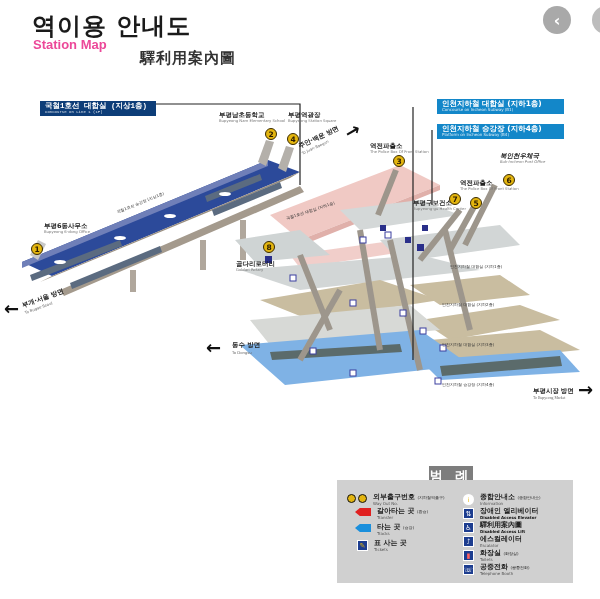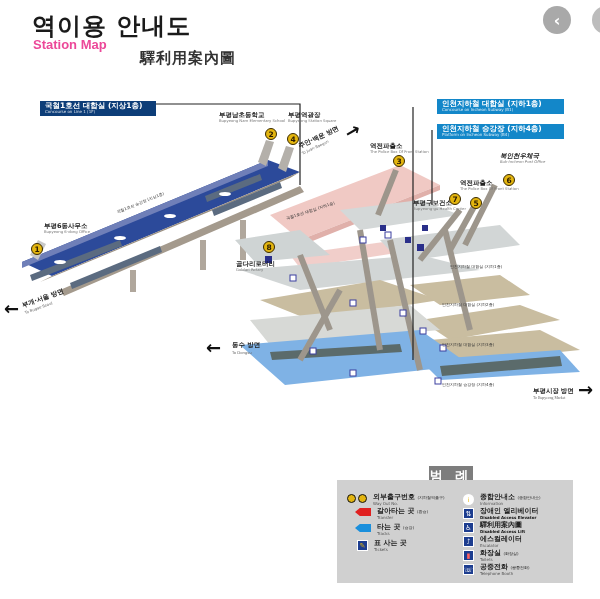--- a/index.html
+++ b/index.html
@@ -5,21 +5,21 @@
   html,body{margin:0;padding:0;}
   body{width:600px;height:599px;background:#fff;position:relative;overflow:hidden;font-family:"DejaVu Sans","Liberation Sans",sans-serif;}
   .title-ko{position:absolute;left:32px;top:10px;font-size:24px;font-weight:bold;color:#1a1a1a;letter-spacing:1px;}
   .title-en{position:absolute;left:33px;top:37px;font-size:13px;font-weight:bold;color:#ec4899;font-family:"Liberation Sans",sans-serif;}
   .title-hanja{position:absolute;left:140px;top:49px;font-size:15px;font-weight:bold;color:#333;letter-spacing:1px;}
   .nav-prev{position:absolute;left:543px;top:6px;width:28px;height:28px;border-radius:50%;background:#a9a9a9;color:#fff;display:flex;align-items:center;justify-content:center;font-size:16px;font-weight:bold;cursor:pointer;}
   .nav-next-edge{position:absolute;left:592px;top:6px;width:28px;height:28px;border-radius:50%;background:#bcbcbc;}
   .floor-banner{position:absolute;color:#fff;padding:1px 5px;line-height:1.1;}
   .floor-banner .k{font-size:7.5px;font-weight:bold;display:block;}
   .floor-banner .e{font-size:4px;display:block;opacity:.85;}
-  .b-navy{background:#0d3d78;}
+  .b-navy{background:#0d3d78;font-family:Liberation Mono, monospace;}
   .b-cyan{background:#1387c9;}
   .lbl{position:absolute;line-height:1.15;}
   .lbl .k{font-size:6.5px;font-weight:bold;color:#222;display:block;}
   .lbl .e{font-size:3.8px;color:#777;display:block;}
   .exitno{position:absolute;width:12px;height:12px;border-radius:50%;background:#e3b50f;border:1.5px solid #3a2a00;color:#2a1a00;font-size:7.5px;font-weight:bold;display:flex;align-items:center;justify-content:center;box-sizing:border-box;}
   .dir{position:absolute;font-size:6.5px;font-weight:bold;color:#222;}
   .dir .e{font-size:3.8px;color:#666;display:block;font-weight:normal;}
   .arrow{position:absolute;font-size:18px;font-weight:bold;color:#111;line-height:1;}
   .sub{position:absolute;font-size:4px;color:#333;}
   .legend-box{position:absolute;left:337px;top:480px;width:236px;height:103px;background:#d0d0d0;}

